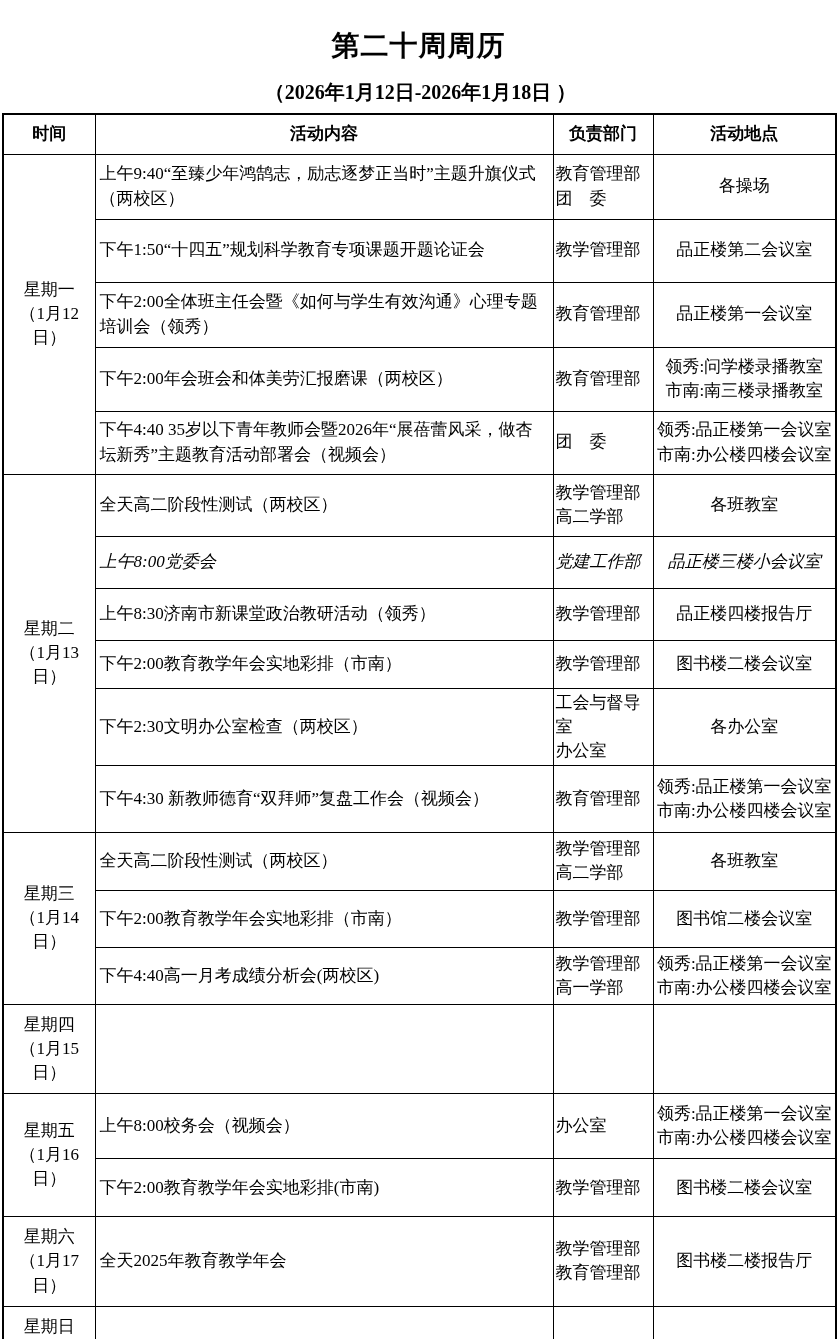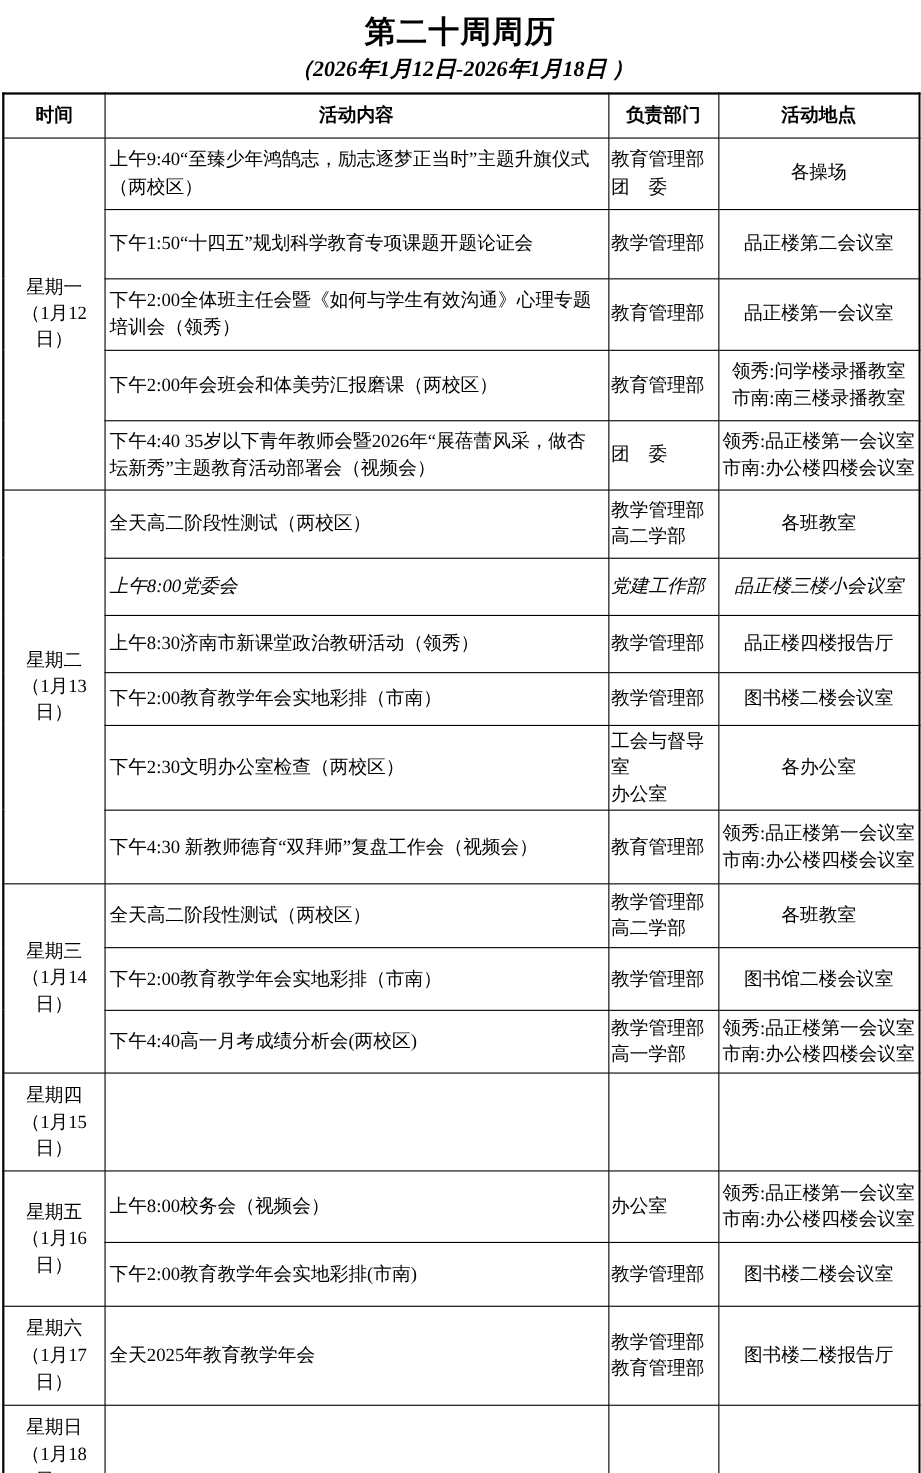--- a/index.html
+++ b/index.html
@@ -1,20 +1,20 @@
 <!DOCTYPE html>
 <html><head>
 <meta charset="utf-8">
 <style>
   html,body{margin:0;padding:0;background:#ffffff;color:#000;
     font-family:"Liberation Serif","DejaVu Serif",serif;}
   .page{width:837px;min-height:1339px;background:#fff;box-sizing:border-box;}
   .title-block{text-align:center;padding-top:13px;padding-bottom:8px;}
-  .main-title{font-size:28px;font-weight:bold;line-height:34px;margin:0;letter-spacing:1px;}
-  .sub-title{font-size:20px;font-weight:bold;line-height:26px;margin:3px 0 0 4px;font-style:italic;}
+  .main-title{font-size:28px;font-weight:bold;line-height:34px;margin:16px;letter-spacing:1px;}
+  .sub-title{font-size:20px;font-weight:bold;line-height:26px;margin:3px 0 0 4px;}
   table.schedule{border-collapse:collapse;table-layout:fixed;width:833px;margin-left:2px;
     border:2px solid #000;}
   table.schedule td, table.schedule th{border:1px solid #000;box-sizing:border-box;
     vertical-align:middle;font-size:17px;line-height:1.42;overflow:hidden;}
   th{font-weight:bold;font-size:18px;text-align:center;height:40px;padding:2px;}
   td.day-cell{text-align:center;padding:8px;}
   td.day-cell div{display:block;}
   td.content-cell{text-align:left;padding:4px 6px 4px 4px;}
   td.dept-cell{white-space:pre-line;padding:2px;}
   td.loc-cell{text-align:center;white-space:pre-line;padding:2px;}

